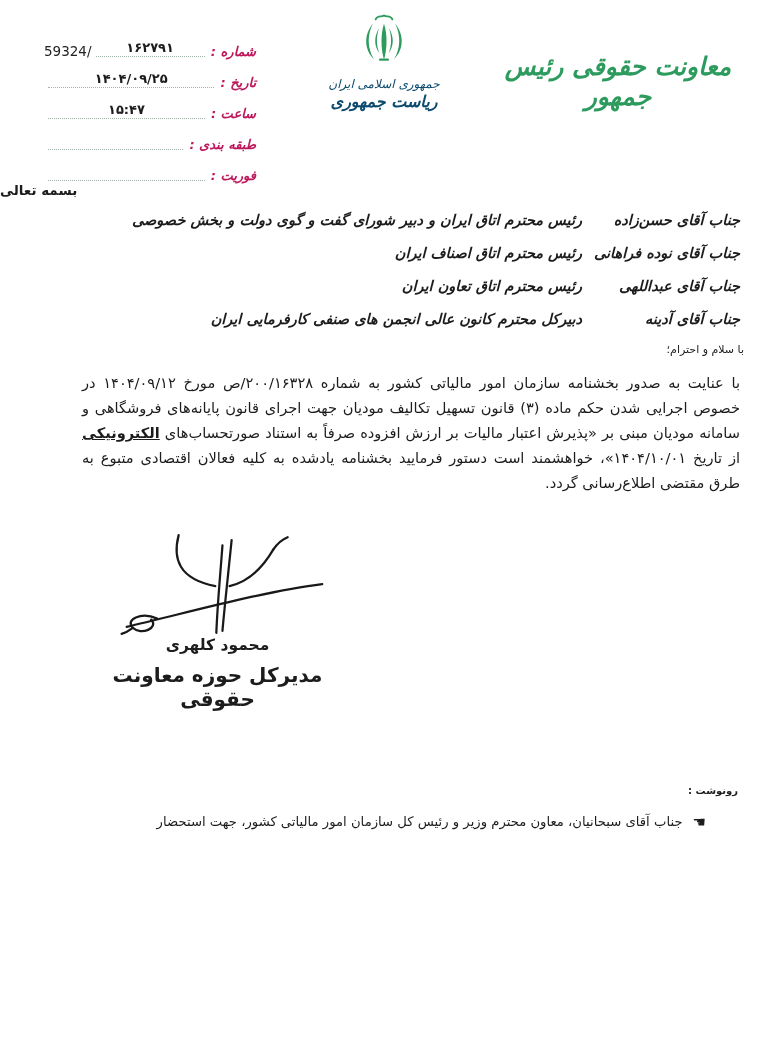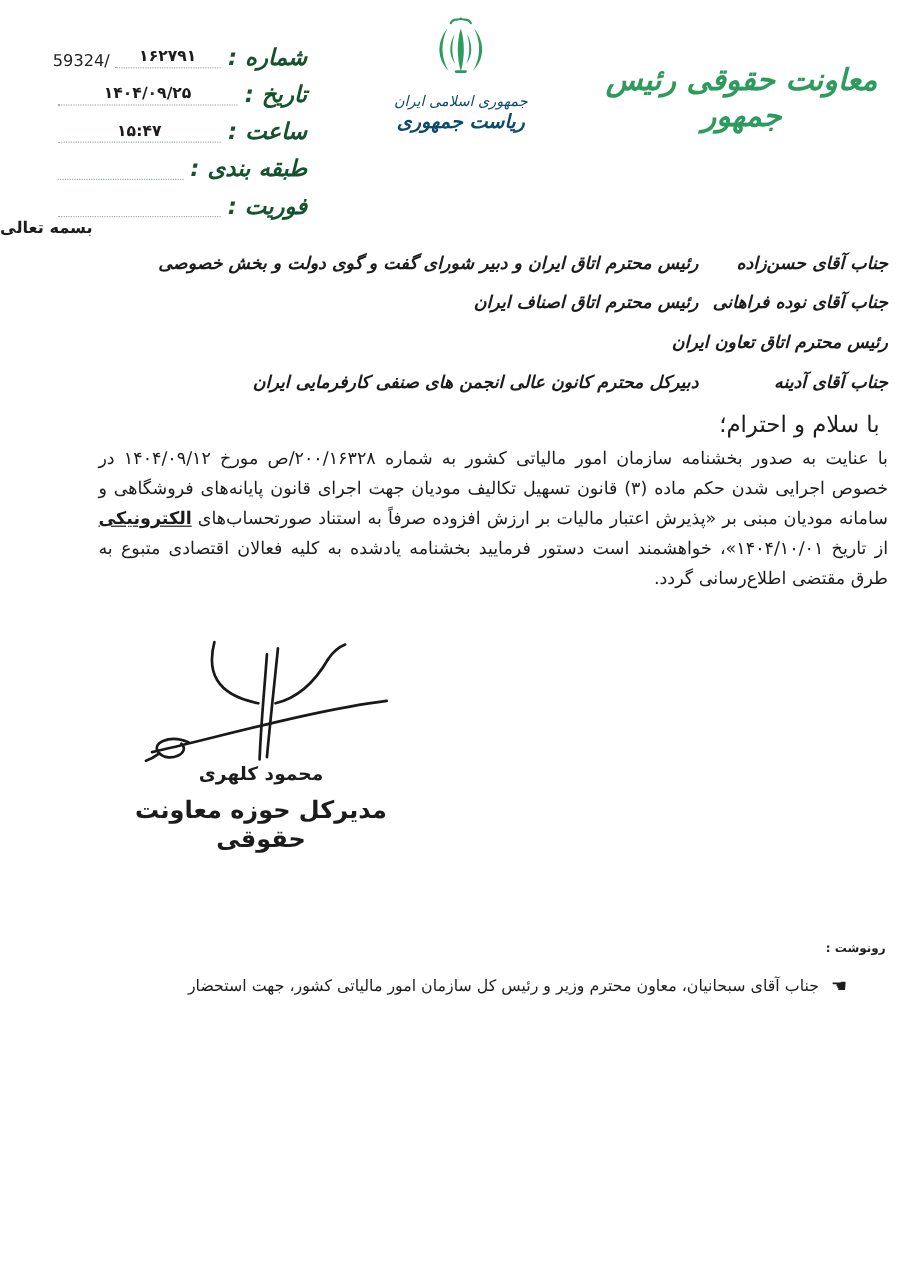--- a/index.html
+++ b/index.html
@@ -6,21 +6,21 @@
   .page {
     position:relative; width:768px; height:1056px; background:#ffffff;
     font-family:"DejaVu Sans", sans-serif; direction:rtl; color:#1c1c1c;
     overflow:hidden;
   }
 
   
   .hdr-left { position:absolute; top:36px; left:44px; width:212px; direction:rtl; }
   .hrow { display:flex; align-items:flex-end; height:23px; margin-bottom:8px; }
   .hlabel {
-    color:#14532d; font-weight:bold; font-style:italic; font-size:19px;
+    color:#be185d; font-weight:bold; font-style:italic; font-size:13px;
     white-space:nowrap; line-height:1.1;
   }
   .hline {
     flex:1 1 auto; margin:0 6px 2px 4px; border-bottom:1.5px dotted #9fb3a6;
     display:flex; justify-content:center; align-items:flex-end; min-width:60px; height:20px;
   }
   .hval { font-weight:bold; font-size:13px; line-height:1.2; white-space:nowrap; }
   .hextra { direction:ltr; font-size:13.5px; white-space:nowrap; line-height:1.1; color:#222; }
 
   
@@ -38,21 +38,21 @@
   
   .besmellah { position:absolute; top:182px; left:0; width:768px; text-align:left;
     font-weight:bold; font-size:13.5px; }
 
   .recipients { position:absolute; top:212px; right:28px; left:55px; }
   .recip-row { display:flex; font-weight:bold; font-style:italic; font-size:14.5px;
     white-space:nowrap; height:22px; margin-bottom:11px; }
   .recip-name { flex:0 0 158px; width:158px; }
   .recip-title { flex:1 1 auto; }
 
-  .salutation { position:absolute; top:343px; right:35px; font-size:19px; }
+  .salutation { position:absolute; top:343px; right:24px; font-size:11px; }
 
   .body-par {
     position:absolute; top:370px; right:28px; left:82px;
     font-size:14.6px; line-height:25px; text-align:justify; text-align-last:right;
   }
   .body-underlined { font-weight:bold; text-decoration:underline; }
 
   
   .sig-scribble { position:absolute; top:528px; left:120px; }
   .sig-name { position:absolute; top:636px; left:125px; width:185px; text-align:center;
@@ -131,20 +131,21 @@
   <div class="recipients">
     <div class="recip-row">
       <span class="recip-name">جناب آقای حسن‌زاده</span>
       <span class="recip-title">رئیس محترم اتاق ایران و دبیر شورای گفت و گوی دولت و بخش خصوصی</span>
     </div>
     <div class="recip-row">
       <span class="recip-name">جناب آقای نوده فراهانی</span>
       <span class="recip-title">رئیس محترم اتاق اصناف ایران</span>
     </div>
     <div class="recip-row">
+      <span class="recip-name">جناب آقای عبداللهی</span>
       <span class="recip-title">رئیس محترم اتاق تعاون ایران</span>
     </div>
     <div class="recip-row">
       <span class="recip-name">جناب آقای آدینه</span>
       <span class="recip-title">دبیرکل محترم کانون عالی انجمن های صنفی کارفرمایی ایران</span>
     </div>
   </div>
 
   <div class="salutation">با سلام و احترام؛</div>
 

